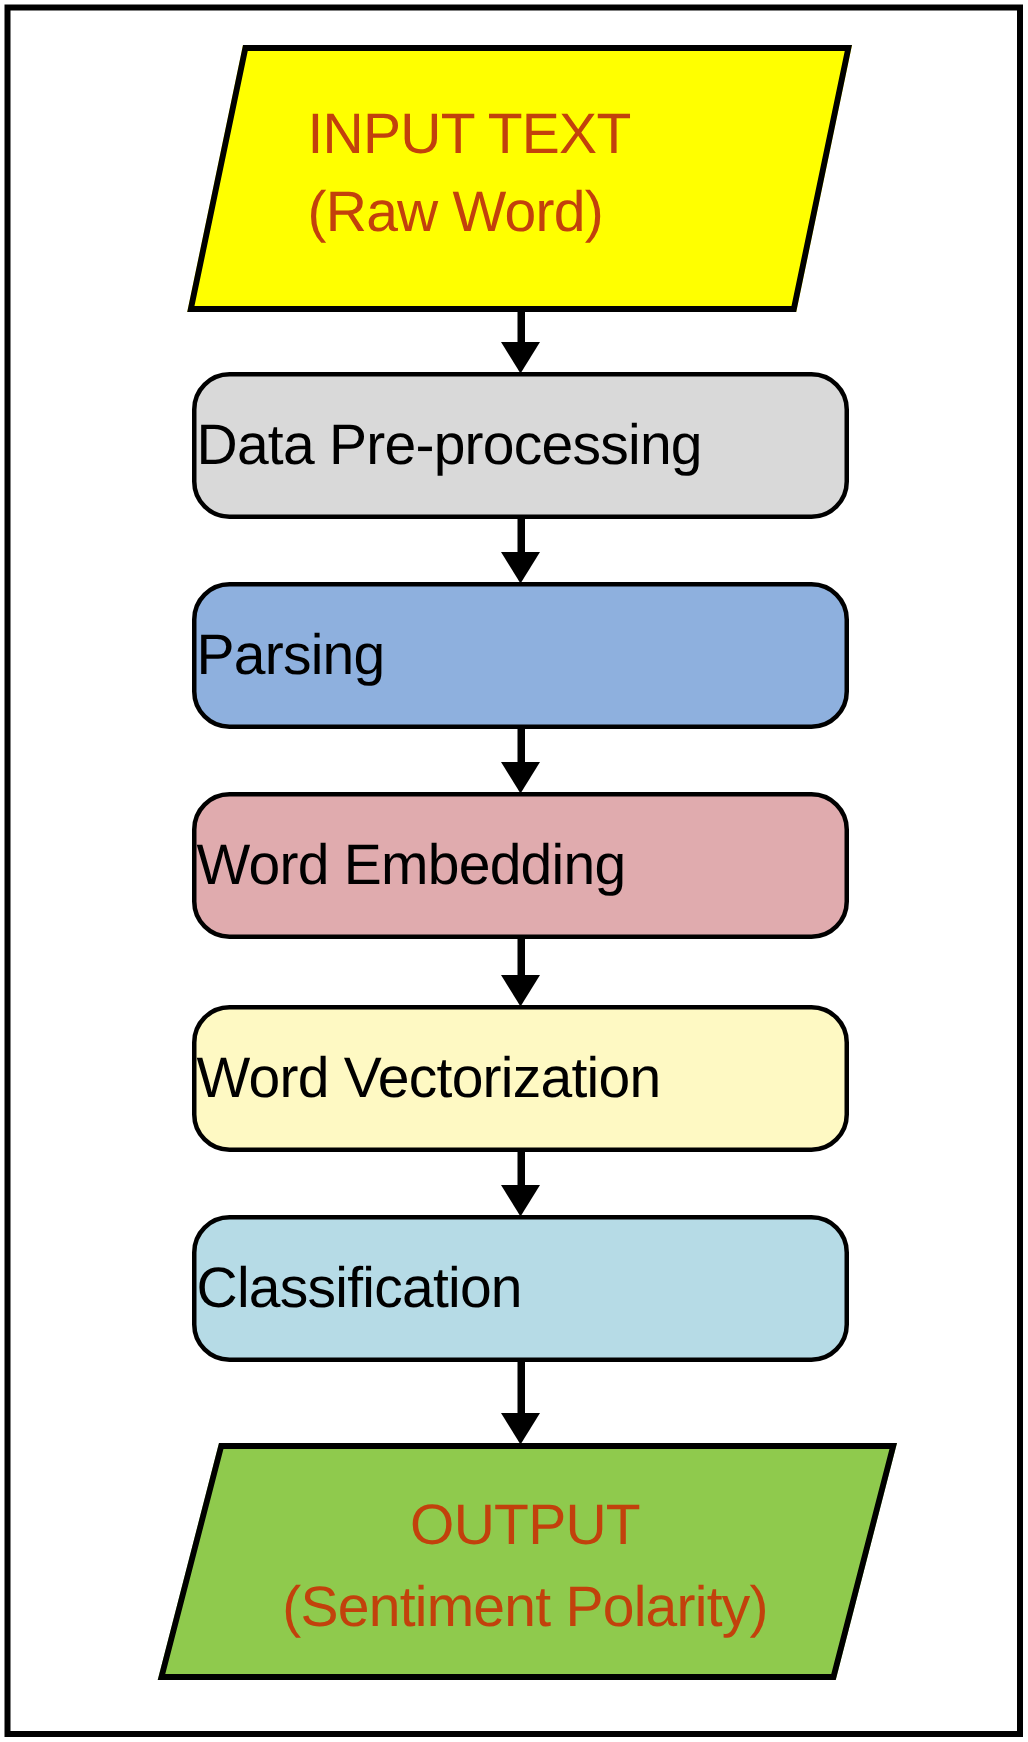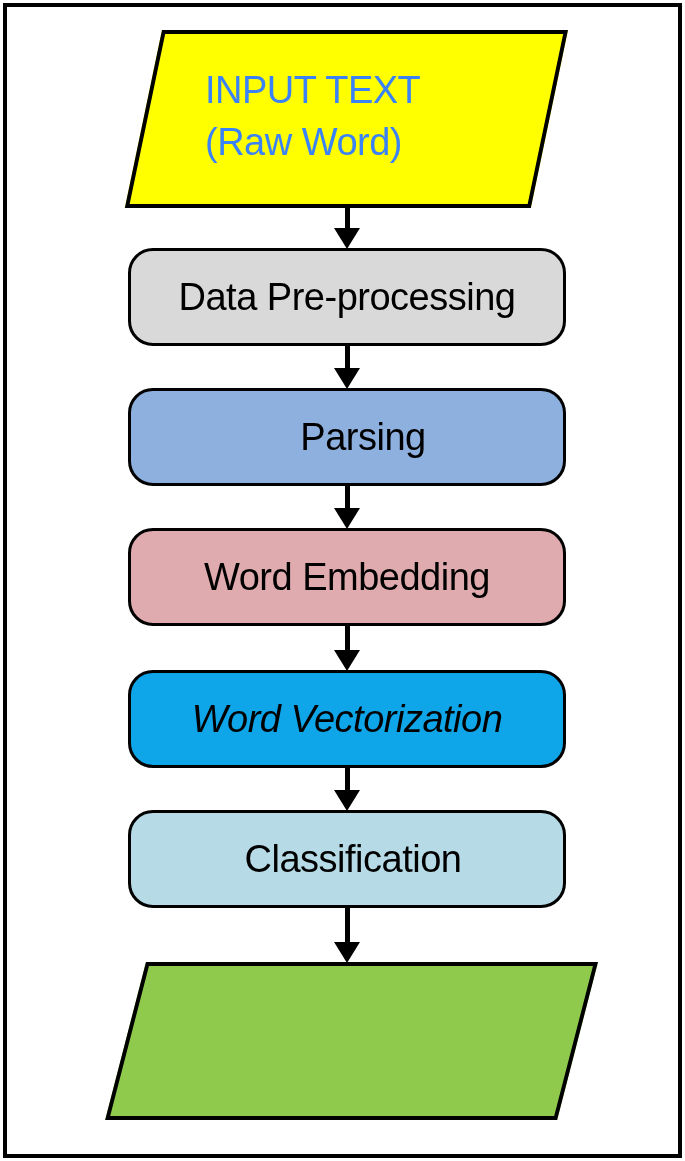--- a/index.html
+++ b/index.html
@@ -16,47 +16,47 @@
     border:4px solid #000;
     pointer-events:none;
   }
   
   .node-box{
     position:absolute;
     left:128px;width:438px;height:98px;
     border:3.5px solid #000;
     border-radius:25px;
     box-sizing:border-box;
-    display:flex;align-items:center;justify-content:center;
+    display:flex;align-items:center;justify-content:flex-start;
     font-size:38px;letter-spacing:-0.5px;color:#000;
     white-space:nowrap;
   }
   .box-1{top:248px;}
-  .box-2{top:388px;padding-left:32px;}
+  .box-2{top:388px;}
   .box-3{top:528px;}
   .box-4{top:670px;}
   .box-5{top:810px;}
 
   .para{
     position:absolute;
     border:4px solid #000;
     box-sizing:border-box;
     transform-origin:top left;
   }
   .para-input{
     left:162px;top:30px;width:406px;height:178px;
     transform:skewX(-11.8deg);
   }
   .para-output{
     left:146px;top:962px;width:452px;height:158px;
     transform:skewX(-14.5deg);
   }
   .para-label{
     position:absolute;
-    font-size:38px;letter-spacing:-0.5px;color:#3b82f6;
+    font-size:38px;letter-spacing:-0.5px;color:#c2410c;
     line-height:52px;
   }
   .label-input{
     left:205px;top:64px;text-align:left;
   }
   .label-output{
     left:120px;top:990px;width:460px;text-align:center;line-height:55px;
   }
   
   .arrow{
@@ -121,33 +121,37 @@
 
   <div class="node-box box-3" style="background: rgb(224, 171, 174); border-radius: 25px;">
     <span>Word Embedding</span>
   </div>
 
   <div class="arrow arrow-4">
     <div class="stem"></div>
     <div class="head"></div>
   </div>
 
-  <div class="node-box box-4" style="background: #0ea5e9; font-style: italic;">
+  <div class="node-box box-4" style="background: #fef9c3;">
     <span>Word Vectorization</span>
   </div>
 
   <div class="arrow arrow-5">
     <div class="stem"></div>
     <div class="head"></div>
   </div>
 
-  <div class="node-box box-5" style="background: rgb(182, 219, 230); padding-left: 12px;">
+  <div class="node-box box-5" style="background: rgb(182, 219, 230);">
     <span>Classification</span>
   </div>
 
   <div class="arrow arrow-6">
     <div class="stem"></div>
     <div class="head"></div>
   </div>
 
   <div class="para para-output" style="background: rgb(143, 202, 77);"></div>
+  <div class="para-label label-output">
+    <div>OUTPUT</div>
+    <div>(Sentiment Polarity)</div>
+  </div>
 
 </div>
 
 </body></html>

